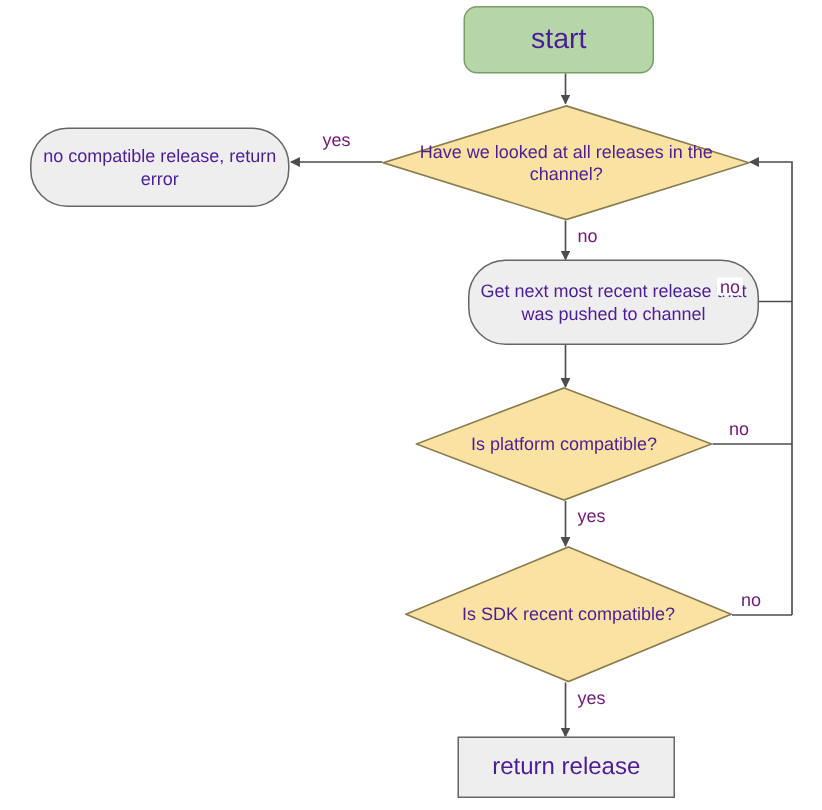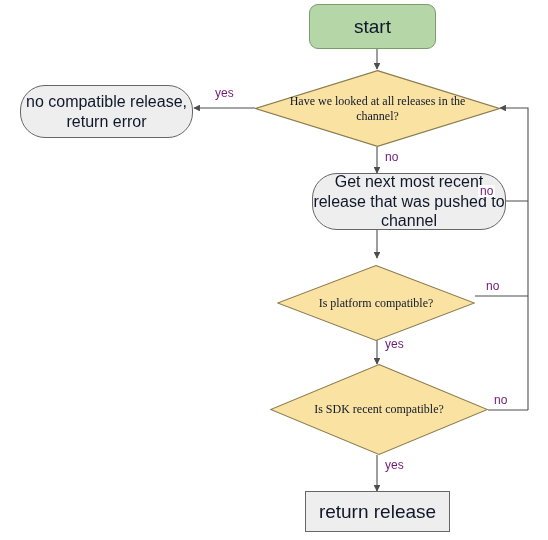--- a/index.html
+++ b/index.html
@@ -22,45 +22,44 @@
     width: 548px;
     height: 540px;
   }
   .node {
     position: absolute;
     box-sizing: border-box;
     display: flex;
     align-items: center;
     justify-content: center;
     text-align: center;
-    color: #0f172a;
+    color: #4c1d95;
     line-height: 1.22;
   }
   .node-terminator-start {
     border: 1px solid #7b9c6b;
     border-radius: 9px;
     background: #b5d6a7;
     font-size: 19px;
   }
   .node-process {
     border: 1px solid #666666;
     background: #eeeeee;
   }
   .node-process.small {
-    font-size: 16px;
+    font-size: 12px;
     border-radius: 25px;
   }
   .node-process.large {
-    font-size: 19px;
+    font-size: 16px;
   }
   .node-decision {
     background: transparent;
     border: 0;
     font-size: 12px;
-    font-family: Liberation Serif, serif;
   }
   .node-decision .diamond-shape {
     position: absolute;
     left: 0;
     top: 0;
     width: 100%;
     height: 100%;
   }
   .node-decision .decision-label {
     position: relative;
@@ -125,21 +124,21 @@
   </div>
 
   <div class="node node-process small" style="left:20px; top:85px; width:173px; height:53px;">
     <span>no compatible release, return error</span>
   </div>
 
   <div class="node node-process small" style="left:312px; top:173px; width:194px; height:57px;">
     <span>Get next most recent release that was pushed to channel</span>
   </div>
 
-  <div class="node node-decision" style="left:277px; top:265px; width:198px; height:76px;">
+  <div class="node node-decision" style="left:277px; top:258px; width:198px; height:76px;">
     <svg class="diamond-shape" viewBox="0 0 198 76" preserveAspectRatio="none">
       <polygon points="99,0.6 197.4,38 99,75.4 0.6,38" fill="#fae3a2" stroke="#8a7c4e" stroke-width="1.1"></polygon>
     </svg>
     <span class="decision-label">Is platform compatible?</span>
   </div>
 
   <div class="node node-decision" style="left:270px; top:364px; width:218px; height:91px;">
     <svg class="diamond-shape" viewBox="0 0 218 91" preserveAspectRatio="none">
       <polygon points="109,0.6 217.4,45.5 109,90.4 0.6,45.5" fill="#fae3a2" stroke="#8a7c4e" stroke-width="1.1"></polygon>
     </svg>

